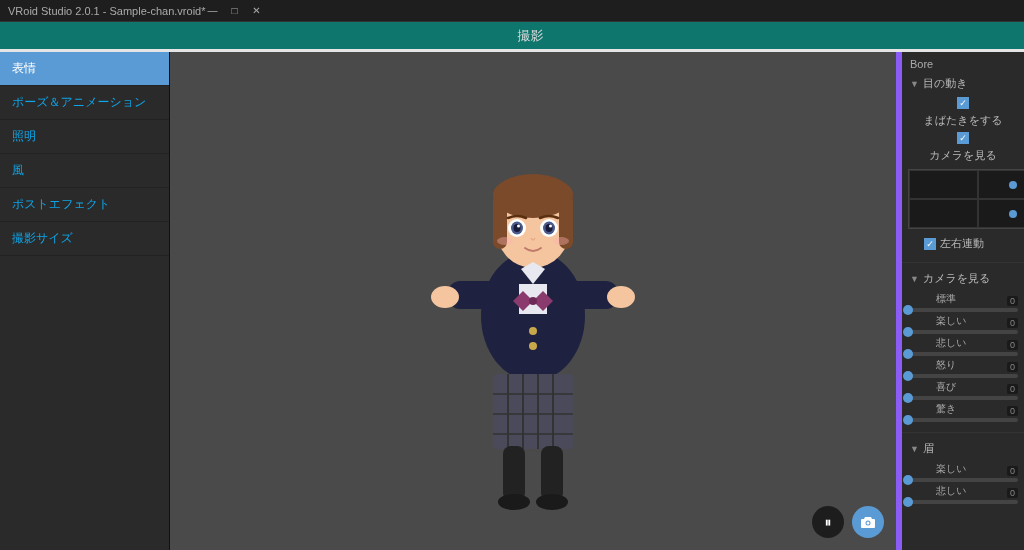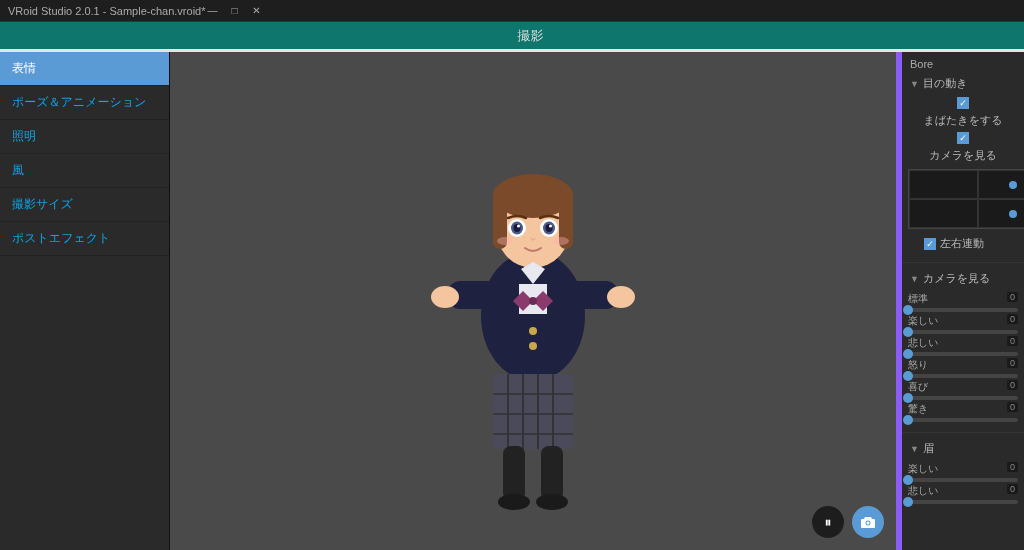--- a/index.html
+++ b/index.html
@@ -192,24 +192,25 @@
       padding: 3px 16px;
       font-size: 11px;
       color: #bbb;
     }
 
     
     .slider-group { margin: 2px 0; }
     .slider-label-row {
       display: flex;
       justify-content: space-between;
-      align-items: flex-start;
+      align-items: flex-end;
       font-size: 10px;
       color: #aaa;
       margin-bottom: 2px;
+      margin-left: 28px;
     }
     .slider-val {
       font-size: 9px;
       color: #888;
       background: #1a1a1a;
       padding: 0 3px;
       border-radius: 2px;
     }
     .slider-track {
       width: 100%;
@@ -259,22 +260,22 @@
   <span>撮影</span>
 </div>
 
 <div id="main">
 
   <div id="sidebar">
     <div class="sidebar-item active">表情</div>
     <div class="sidebar-item">ポーズ＆アニメーション</div>
     <div class="sidebar-item">照明</div>
     <div class="sidebar-item">風</div>
+    <div class="sidebar-item">ポストエフェクト</div>
     <div class="sidebar-item">撮影サイズ</div>
-    <div class="sidebar-item">ポストエフェクト</div>
   </div>
 
   <div id="viewport">
     <div id="character-area">
       <svg class="character-svg" viewBox="0 0 280 430" xmlns="http://www.w3.org/2000/svg">
 
         <ellipse cx="140" cy="230" rx="52" ry="65" fill="#1e2240"></ellipse>
 
         <rect x="55" y="195" width="85" height="28" rx="12" fill="#1e2240"></rect>
         <rect x="140" y="195" width="85" height="28" rx="12" fill="#1e2240"></rect>

